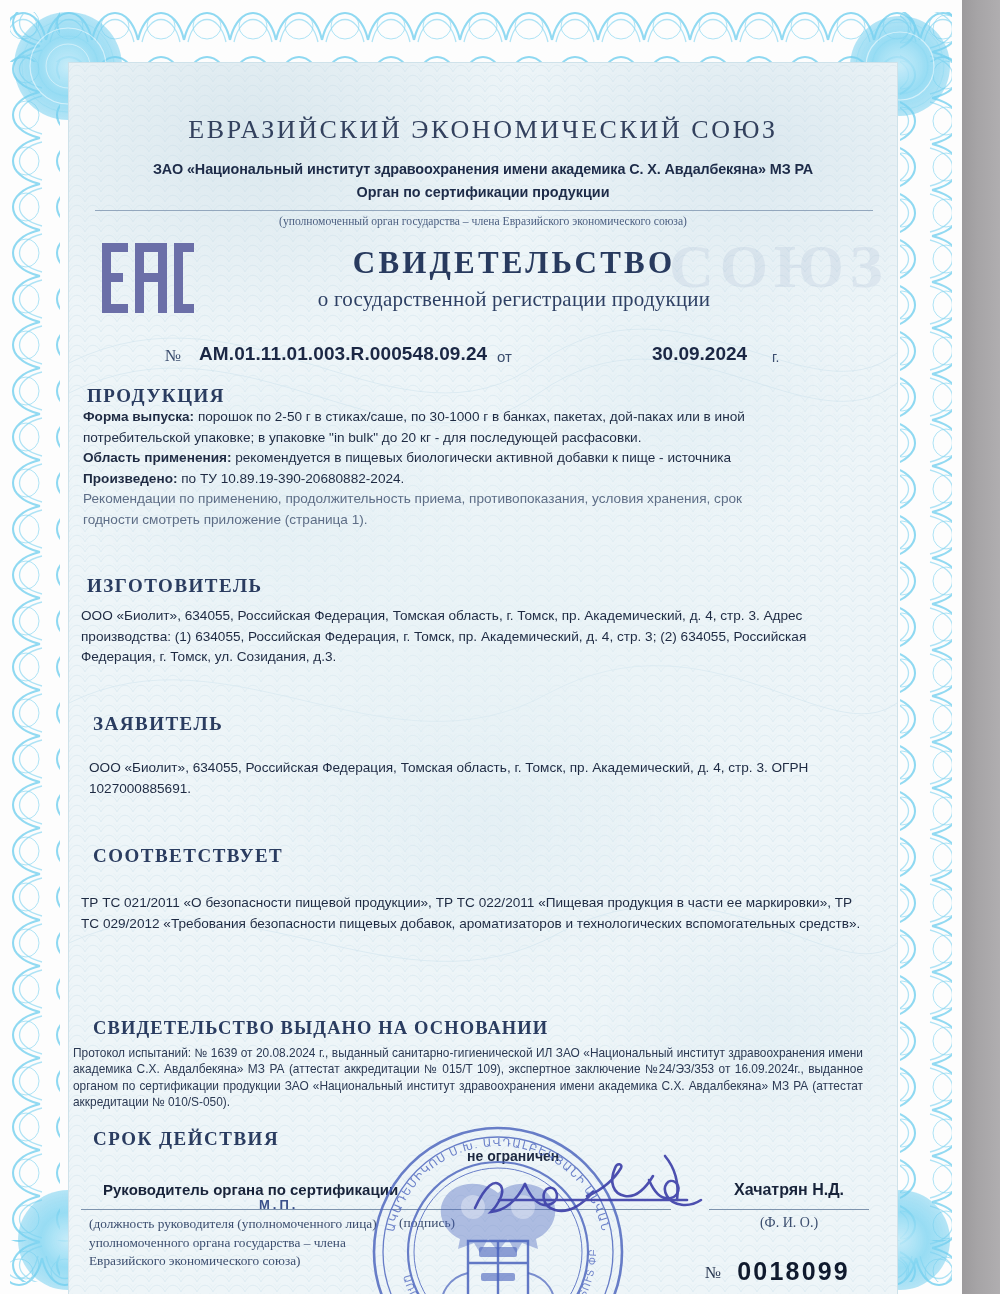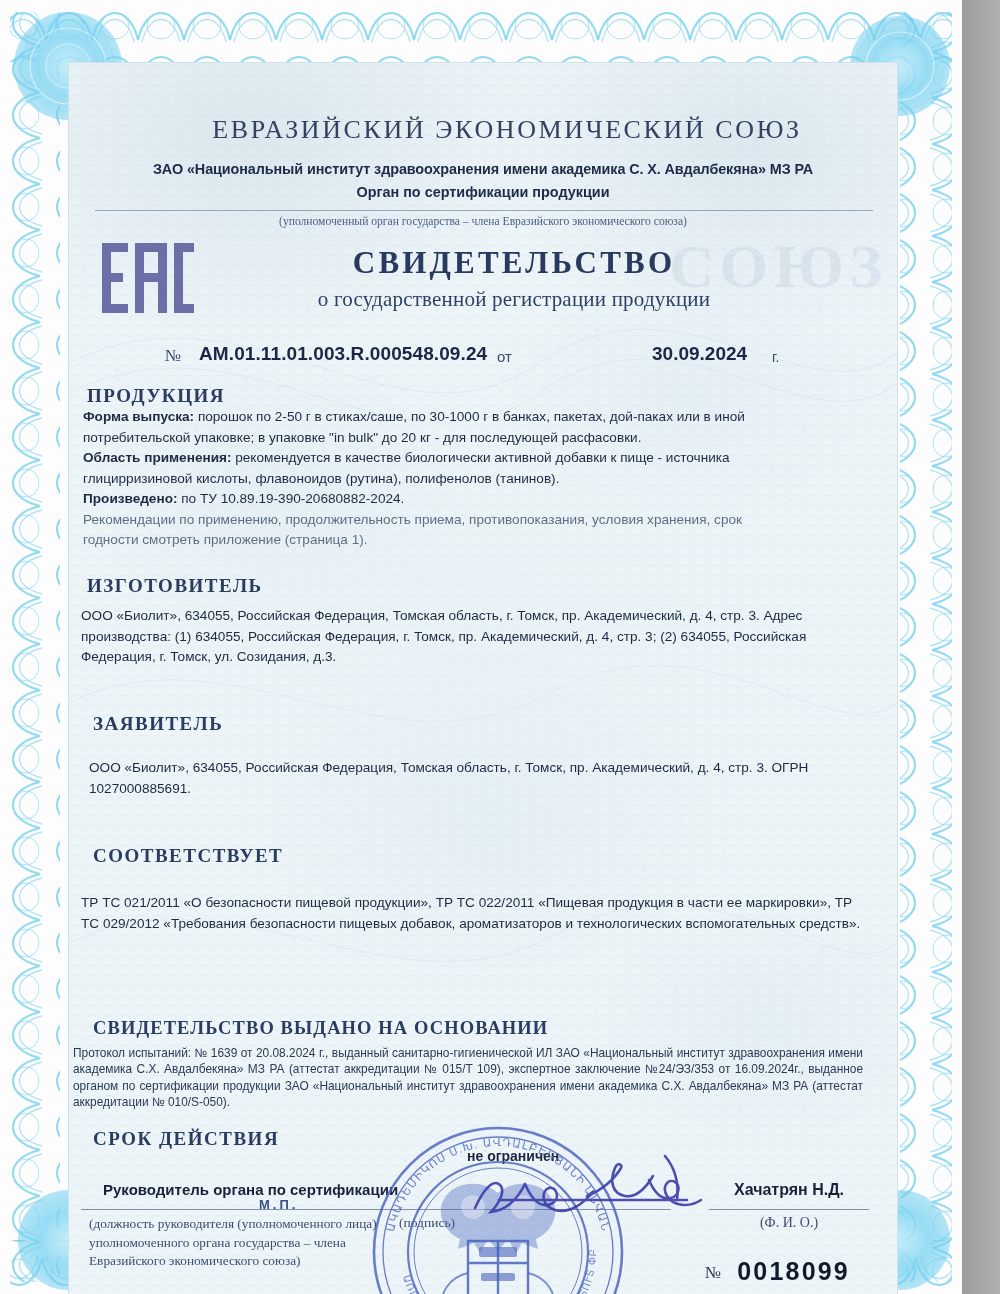--- a/index.html
+++ b/index.html
@@ -31,21 +31,21 @@
       radial-gradient(ellipse 420px 300px at 22% 6%, rgba(196,216,226,.45), rgba(255,255,255,0) 70%),
       radial-gradient(ellipse 380px 260px at 82% 7%, rgba(193,214,226,.40), rgba(255,255,255,0) 70%),
       radial-gradient(ellipse 520px 340px at 50% 46%, rgba(228,240,244,.5), rgba(255,255,255,0) 72%);}
 
   .content{position:absolute;left:0;top:0;width:828px;height:1232px;}
 
   
   .eaeu-title{
     position:absolute;left:0;top:52px;width:828px;text-align:center;
     font-family:"Liberation Serif", serif;
-    font-size:26px;letter-spacing:2.6px;color:#33415e;white-space:nowrap;margin-left:24px;
+    font-size:26px;letter-spacing:2.6px;color:#33415e;white-space:nowrap;
   }
   .org-line1{
     position:absolute;left:40px;top:98px;width:748px;text-align:center;
     font-size:14.4px;font-weight:bold;color:#1d2b48;letter-spacing:-.1px;white-space:nowrap;
   }
   .org-line2{
     position:absolute;left:40px;top:121px;width:748px;text-align:center;
     font-size:14.4px;font-weight:bold;color:#1d2b48;
   }
   .hdr-rule{position:absolute;left:26px;top:147px;width:778px;height:1px;background:#93a7bd;}
@@ -242,22 +242,21 @@
         <span class="num-val">AM.01.11.01.003.R.000548.09.24</span>
         <span class="num-ot">от</span>
         <span class="num-date">30.09.2024</span>
         <span class="num-g">г.</span>
       </div>
 
       <div class="sec-h prod-h">ПРОДУКЦИЯ</div>
       <div class="btxt prod-body">
         <span class="ln"><b>Форма выпуска:</b> <span>порошок по 2-50 г в стиках/саше, по 30-1000 г в банках, пакетах, дой-паках или в иной</span></span>
         <span class="ln"><span>потребительской упаковке; в упаковке "in bulk" до 20 кг - для последующей расфасовки.</span></span>
-        <span class="ln"><b>Область применения:</b> <span>рекомендуется в качестве биологически активной добавки к пище - источника</span></span>
-        <span class="ln"><span>глицирризиновой кислоты, флавоноидов (рутина), полифенолов (танинов).</span></span>
+        <span class="ln"><b>Область применения:</b> <span>рекомендуется в пищевых биологически активной добавки к пище - источника</span></span>
         <span class="ln"><b>Произведено:</b> <span>по ТУ 10.89.19-390-20680882-2024.</span></span>
         <span class="ln faded">Рекомендации по применению, продолжительность приема, противопоказания, условия хранения, срок</span>
         <span class="ln faded">годности смотреть приложение (страница 1).</span>
       </div>
 
       <div class="sec-h mfr-h">ИЗГОТОВИТЕЛЬ</div>
       <div class="btxt mfr-body">
         <span class="ln">ООО «Биолит», 634055, Российская Федерация, Томская область, г. Томск, пр. Академический, д. 4,</span>
         <span class="ln">стр. 3. Адрес производства: (1) 634055, Российская Федерация, г. Томск, пр. Академический, д. 4, стр.</span>
         <span class="ln">3; (2) 634055, Российская Федерация, г. Томск, ул. Созидания, д.3.</span>

